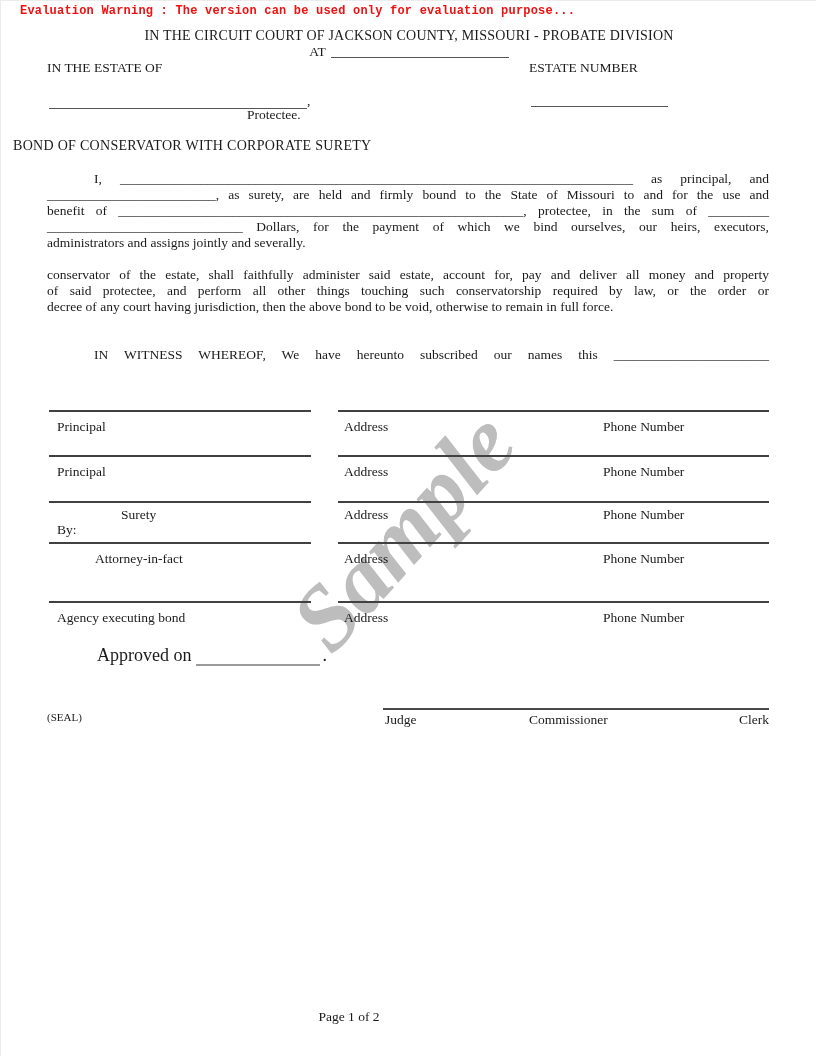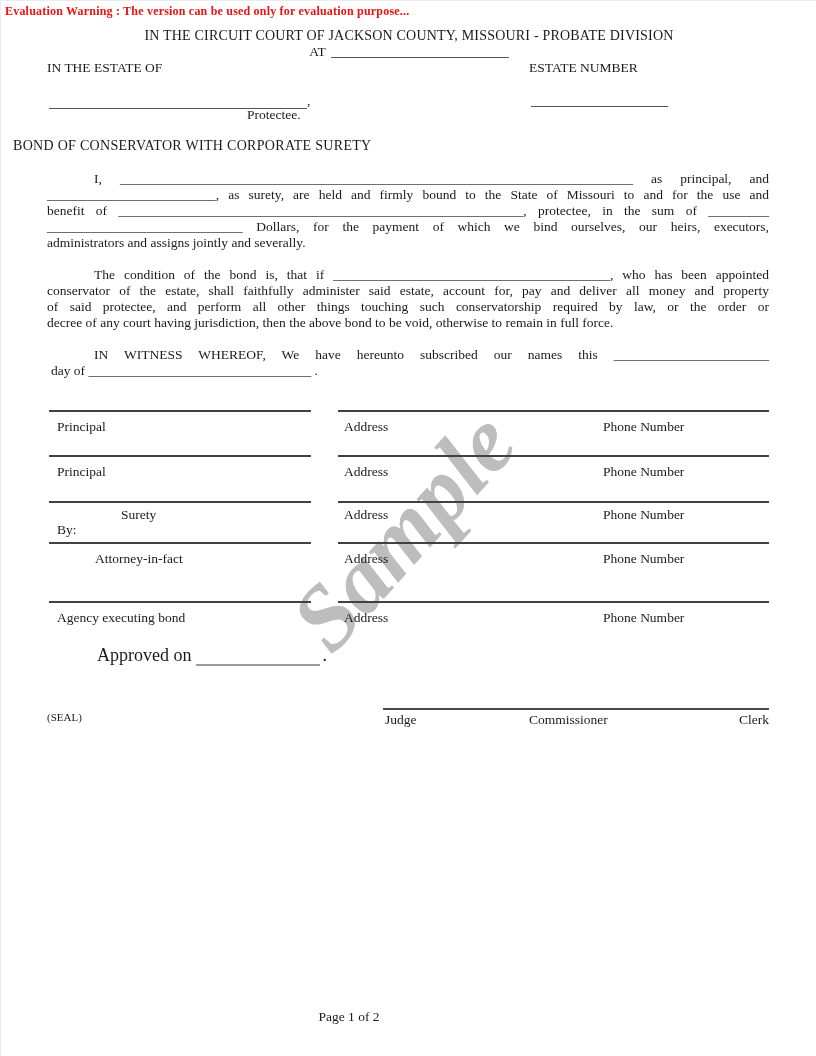--- a/index.html
+++ b/index.html
@@ -8,22 +8,22 @@
     font-family:"Liberation Serif", serif;
     color:#1a1a1a;position:relative;overflow:hidden;
   }
   .page{
     position:absolute;left:0;top:0;width:816px;height:1056px;
     border-top:1px solid #ececec;border-left:1px solid #ececec;
   }
   .content{position:absolute;z-index:2;}
   
   .warning{
-    position:absolute;left:4px;top:3px;z-index:2;
-    font-family:Liberation Serif, serif;
+    position:absolute;left:19px;top:3px;z-index:2;
+    font-family:Liberation Mono, monospace;
     font-size:12px;font-weight:700;color:#ee1111;letter-spacing:.2px;
   }
   
   .court-title{left:0;top:27px;width:816px;text-align:center;font-size:14px;letter-spacing:.2px;}
   .at-row{left:0;top:43px;width:816px;display:flex;justify-content:center;align-items:flex-start;font-size:13.5px;}
   .at-row .at-label{margin-right:5px;}
   .blank{border-bottom:1px solid #555;display:inline-block;}
   .at-blank{width:178px;height:13px;}
   .estate-row-left{left:46px;top:59px;font-size:13.5px;}
   .estate-row-right{left:528px;top:59px;font-size:13.5px;}
@@ -96,29 +96,27 @@
 
   <div class="para para1">
     <div class="pline j ind">I, ____________________________________________________________________________ as principal, and</div>
     <div class="pline j">_________________________, as surety, are held and firmly bound to the State of Missouri to and for the use and</div>
     <div class="pline j">benefit of ____________________________________________________________, protectee, in the sum of _________</div>
     <div class="pline j">_____________________________ Dollars, for the payment of which we bind ourselves, our heirs, executors,</div>
     <div class="pline">administrators and assigns jointly and severally.</div>
   </div>
 
   <div class="para para2">
-    <div class="pline j ind">The condition of the bond is, that if _________________________________________, who has been appointed</div>
     <div class="pline j">conservator of the estate, shall faithfully administer said estate, account for, pay and deliver all money and property</div>
     <div class="pline j">of said protectee, and perform all other things touching such conservatorship required by law, or the order or</div>
     <div class="pline">decree of any court having jurisdiction, then the above bond to be void, otherwise to remain in full force.</div>
   </div>
 
   <div class="para para3">
     <div class="pline j ind">IN WITNESS WHEREOF, We have hereunto subscribed our names this _______________________</div>
-    <div class="pline ind2">day of _________________________________ .</div>
   </div>
 
   <div class="sig-line1" style="top:409px"></div>
   <div class="sig-line2" style="top:409px"></div>
   <div class="lbl" style="left:56px;top:418px">Principal</div>
   <div class="lbl" style="left:343px;top:418px">Address</div>
   <div class="lbl" style="left:602px;top:418px">Phone Number</div>
 
   <div class="sig-line1" style="top:454px"></div>
   <div class="sig-line2" style="top:454px"></div>

